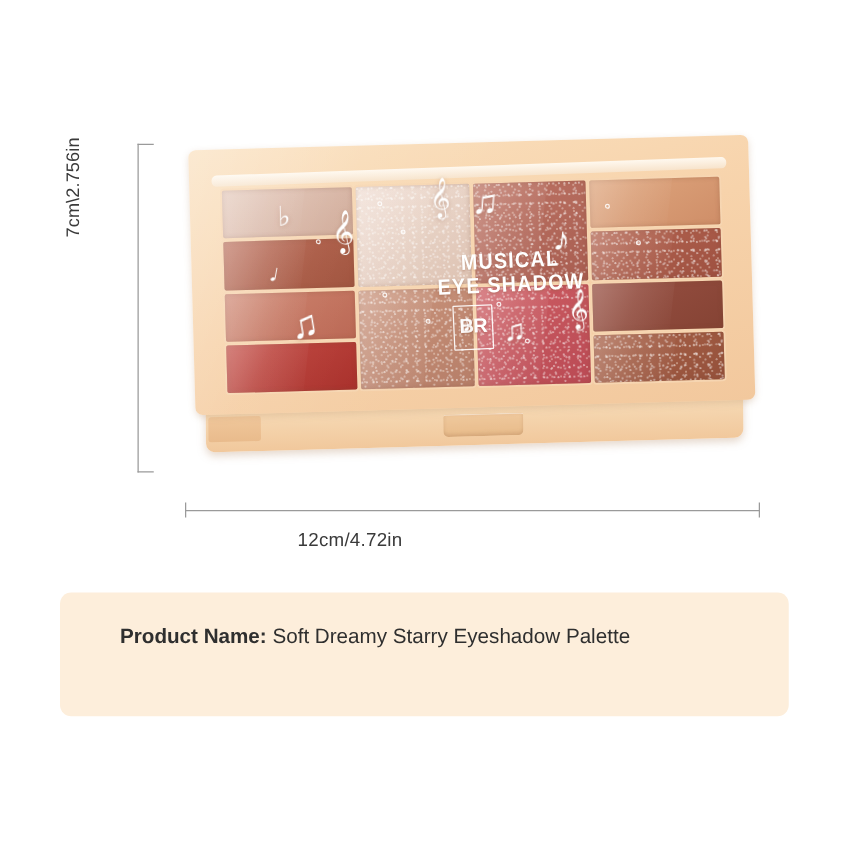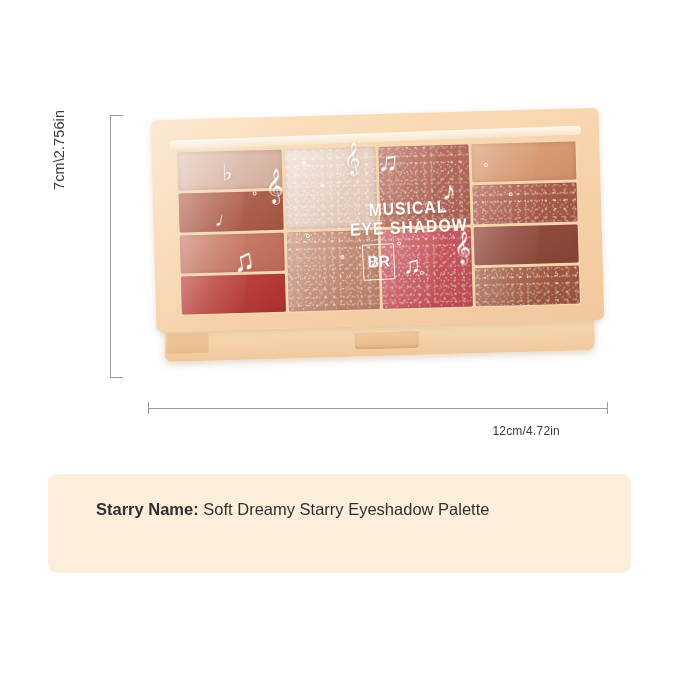--- a/index.html
+++ b/index.html
@@ -66,22 +66,22 @@
     background: #9a9a9a;
   }
   .dim-h::before { left: 0; }
   .dim-h::after  { right: 0; }
 
   .dim-h-label {
     position: absolute;
     left: 0;
     top: 424px;
     width: 560px;
-    text-align: right;
-    font-size: 12px;
+    text-align: center;
+    font-size: 15px;
     color: #3a3a3a;
     letter-spacing: 0.2px;
   }
 
   
   .photo {
     position: absolute;
     left: 148px;
     top: 108px;
     width: 462px;
@@ -395,16 +395,16 @@
       </div>
     </div>
   </div>
 </div>
 
 <div class="dim-h"></div>
 <div class="dim-h-label">12cm/4.72in</div>
 
 <div class="info-box">
   <div class="info-line">
-    <span class="k">Starry Name:</span>
+    <span class="k">Product Name:</span>
     <span class="v">Soft Dreamy Starry Eyeshadow Palette</span>
   </div>
 </div>
 
 </body></html>

